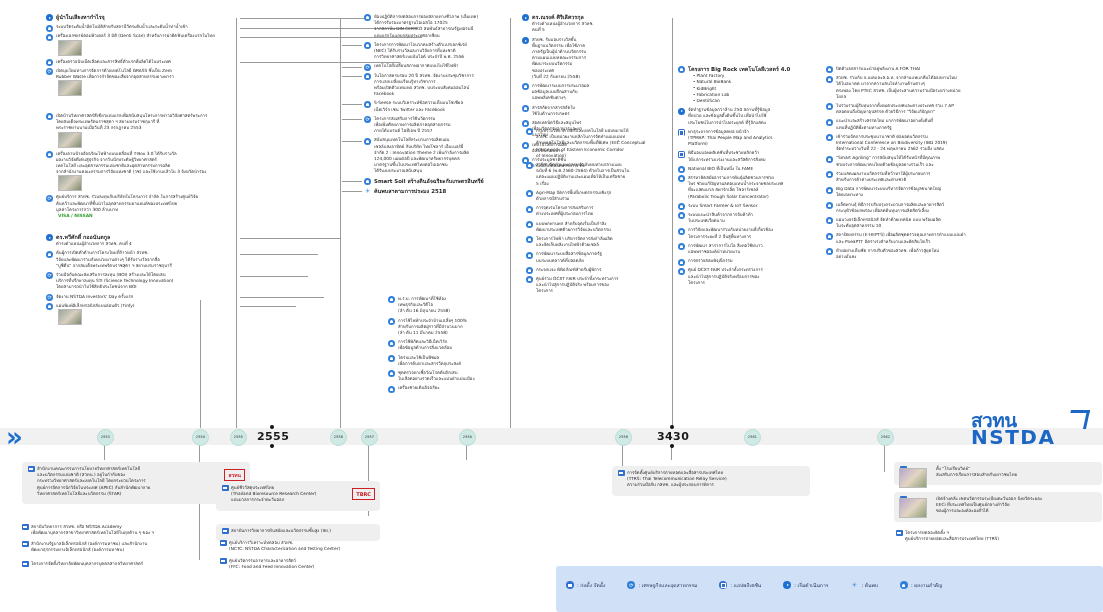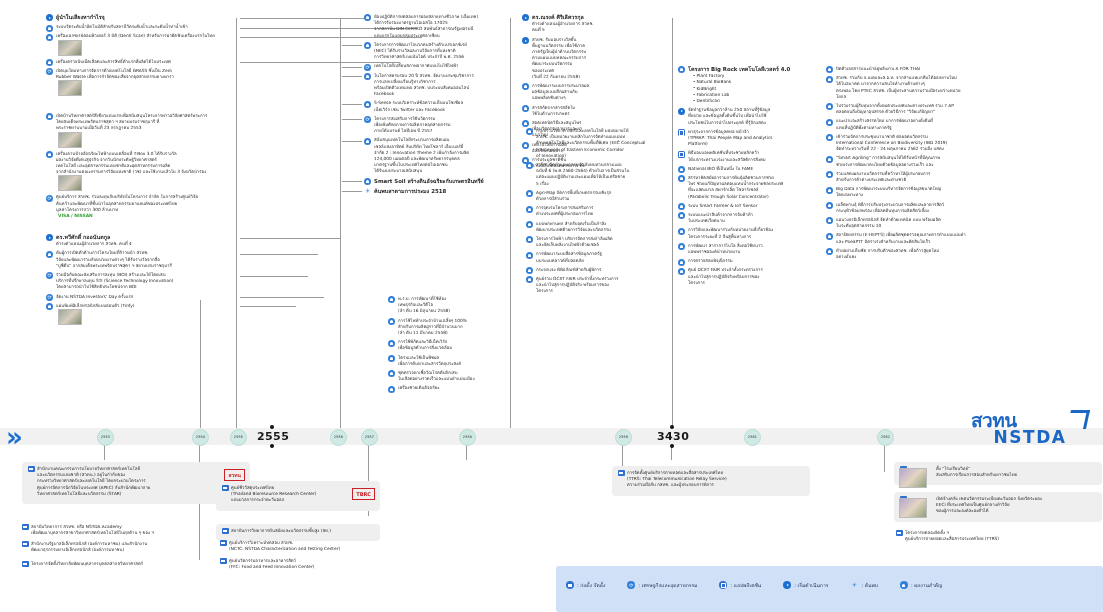--- a/index.html
+++ b/index.html
@@ -40,22 +40,22 @@
   .stem{position:absolute;width:1px;background:#9a9a9a;}
   .stem-dn{position:absolute;width:1px;background:#9a9a9a;}
 
   
   .logo{position:absolute;right:14px;top:412px;width:118px;height:40px;}
   .logo .th{
     font-size:19px;font-weight:bold;color:#1c66c4;letter-spacing:-.5px;
     line-height:17px;
   }
   .logo .en{
-    font-size:17px;font-weight:bold;color:#1c66c4;letter-spacing:1.5px;
-    line-height:16px;text-align:center;
+    font-size:20px;font-weight:bold;color:#1c66c4;letter-spacing:1.5px;
+    line-height:16px;text-align:left;
   }
   .logo .swoosh{
     position:absolute;right:1px;top:-2px;width:16px;height:16px;
     border-right:3px solid #1c66c4;border-top:3px solid #1c66c4;
     transform:skewX(-12deg);
   }
 
   
   .col{position:absolute;}
   .entry{position:relative;padding-left:10px;margin-bottom:3px;line-height:6.2px;}

